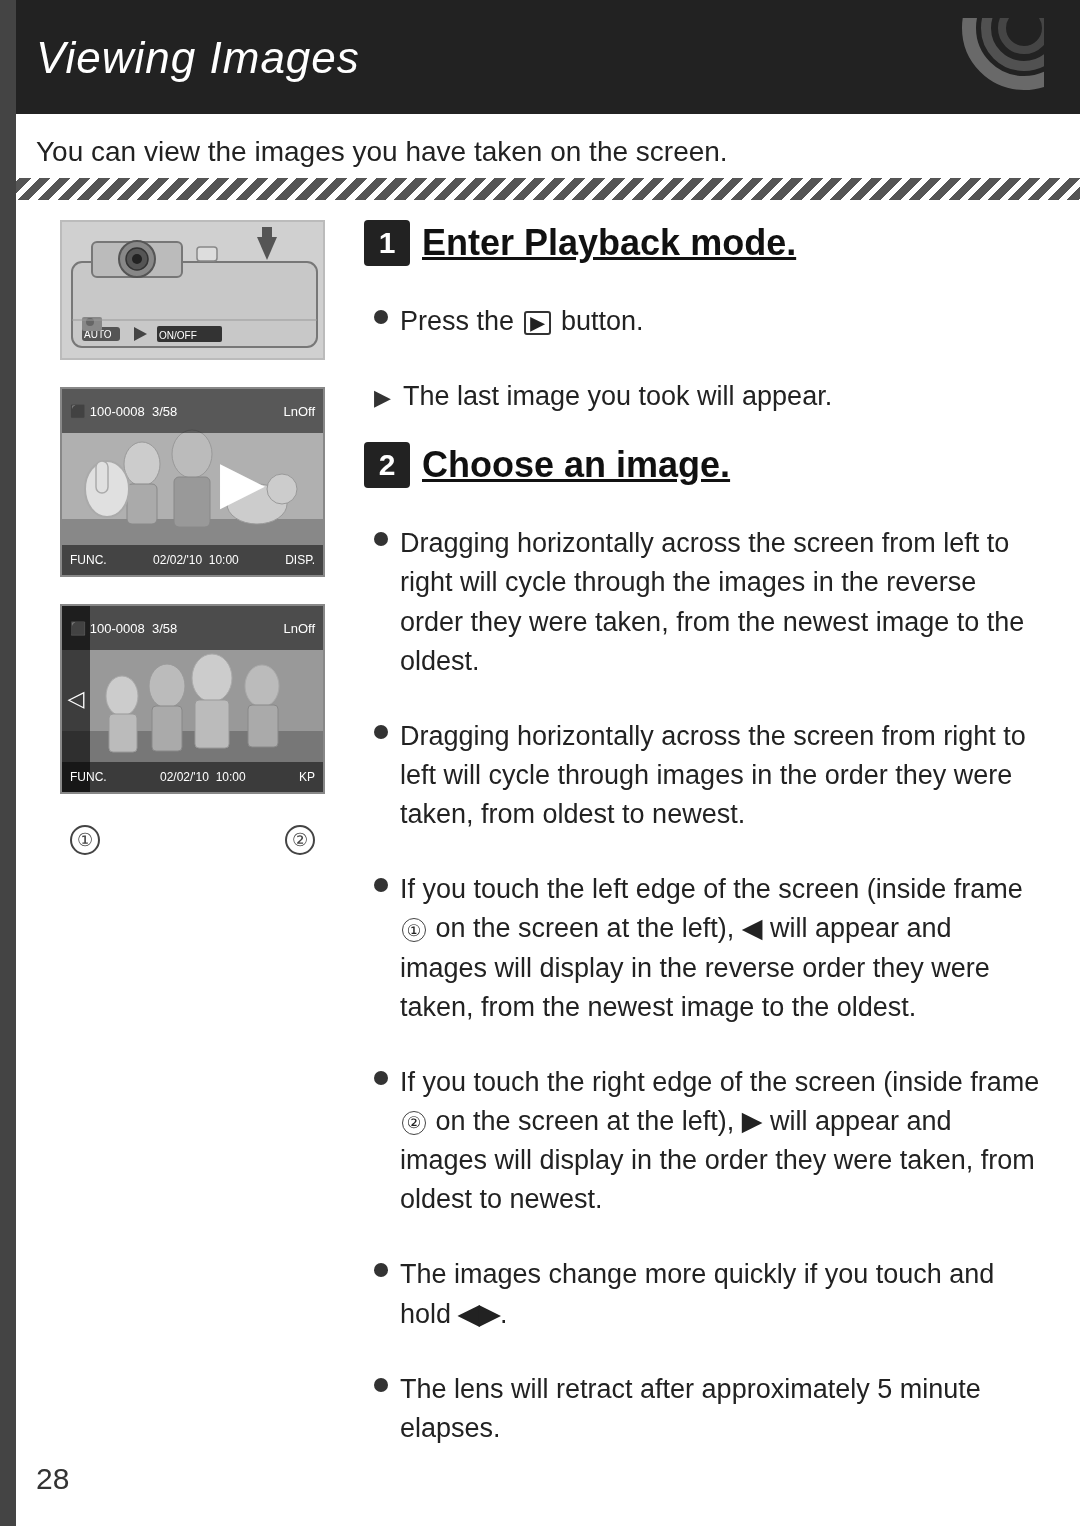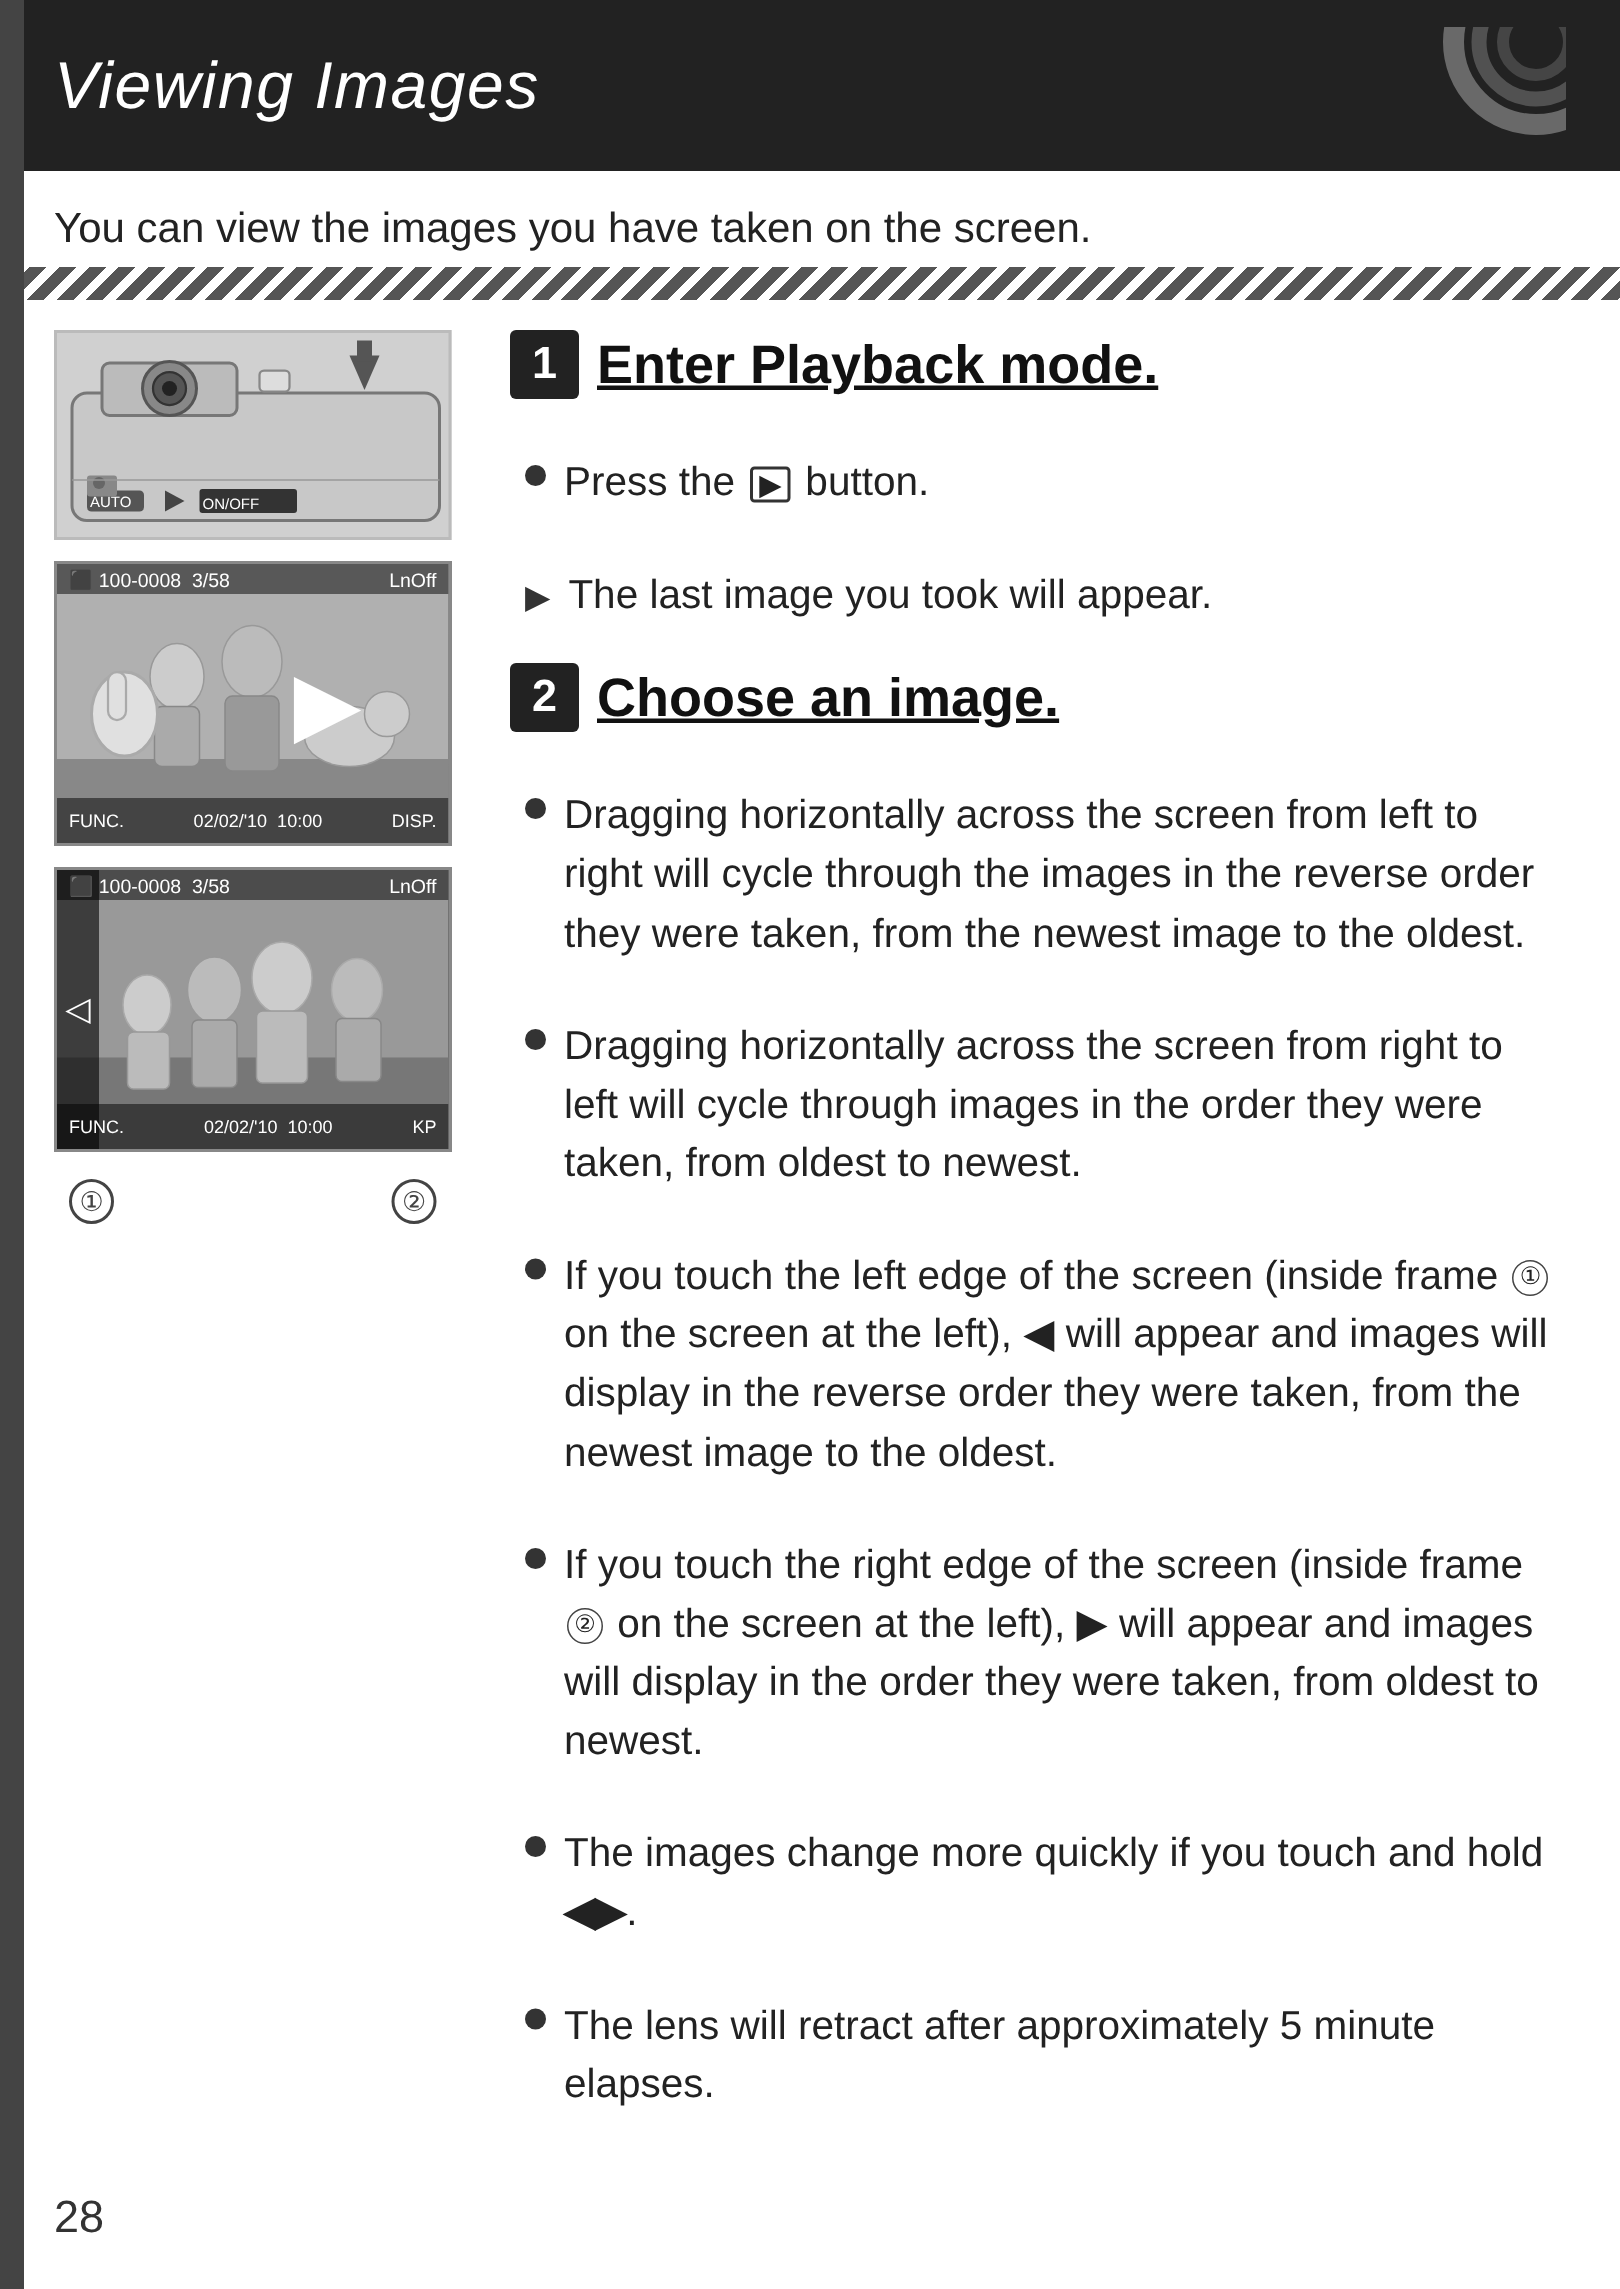--- a/index.html
+++ b/index.html
@@ -61,21 +61,22 @@
       padding: 0 0 0 0;
     }
 
     
     .left-col {
       width: 320px;
       flex-shrink: 0;
       padding: 20px 20px 20px 36px;
       display: flex;
       flex-direction: column;
-      gap: 14px;
+      gap: 27px;
+      margin-left: 24px;
     }
 
     
     .screen-img {
       width: 265px;
       height: 190px;
       border: 2.5px solid #888;
       background: #111;
       position: relative;
       overflow: hidden;
@@ -85,21 +86,21 @@
     .photo-sim {
       width: 100%;
       height: 100%;
       position: relative;
       overflow: hidden;
     }
     
     .screen-top-bar {
       position: absolute;
       top: 0; left: 0; right: 0;
-      height: 20px;
+      height: 44px;
       background: rgba(0,0,0,0.5);
       display: flex;
       align-items: center;
       justify-content: space-between;
       padding: 0 8px;
       font-size: 15px;
       color: #fff;
       z-index: 10;
     }
     .screen-bottom-bar {

